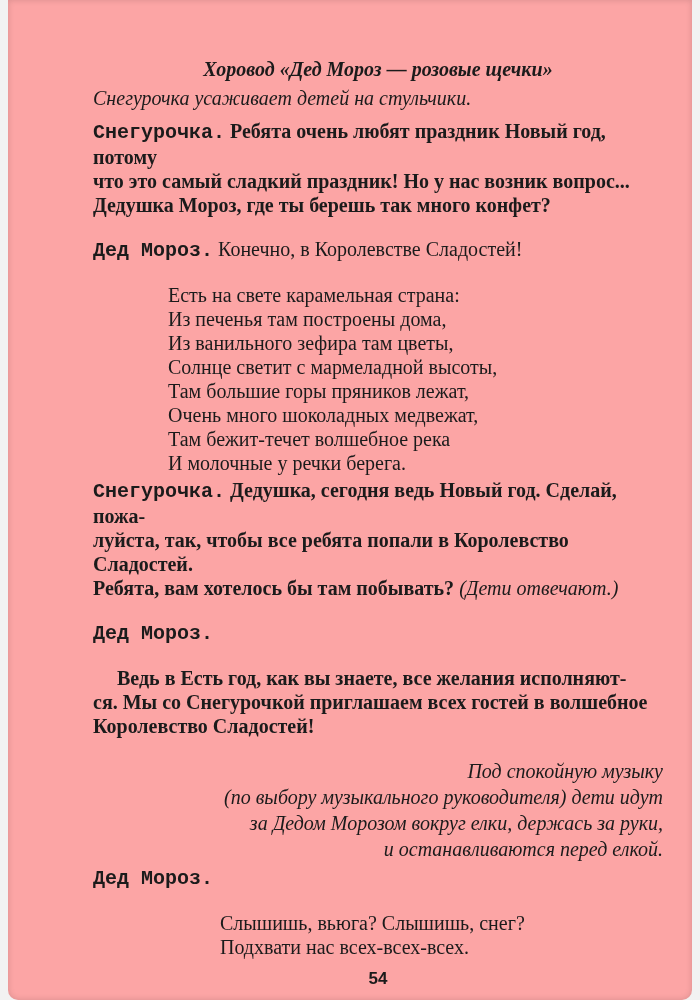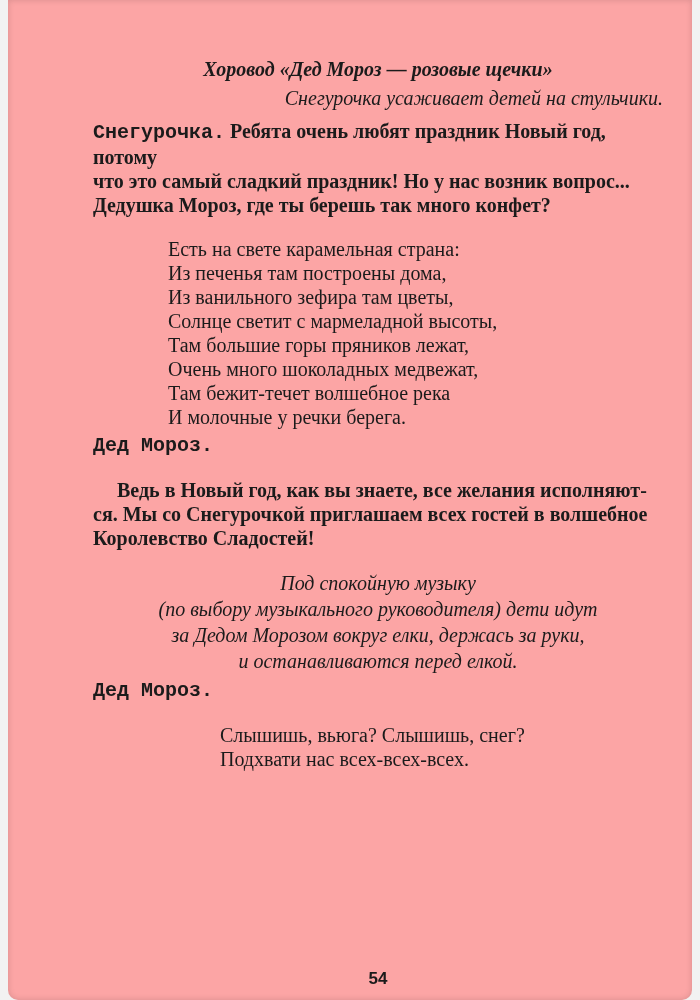--- a/index.html
+++ b/index.html
@@ -25,40 +25,40 @@
   }
   .title {
     text-align: center;
     font-weight: bold;
     font-style: italic;
     font-size: 20px;
     line-height: 27px;
     white-space: pre-line;
   }
   .stage-top {
-    text-align: right;
+    text-align: left;
     font-style: italic;
     line-height: 25px;
     margin-top: 3px;
   }
   .para { margin-top: 3px; }
   .para.first { margin-top: 8px; }
   .speaker { font-weight: bold; font-family: Liberation Mono, monospace; }
   .lines { white-space: pre-line; font-weight: bold; }
   .aside { font-style: italic; }
   .verse {
     margin-top: 4px;
     padding-left: 75px;
     white-space: pre-line;
   }
   .verse.couplet { margin-top: 3px; padding-left: 72px; }
   .verse.finale { margin-top: 3px; padding-left: 127px; }
   .indent { text-indent: 24px; }
   .stage-center {
-    text-align: center;
+    text-align: right;
     font-style: italic;
     line-height: 26px;
     margin: 7px 0 3px 0;
     white-space: pre-line;
   }
   .pagenum {
     position: absolute;
     top: 969px;
     left: 85px;
     width: 570px;
@@ -75,35 +75,39 @@
 <div class="page">
   <div class="content">
 
     <div class="title">Хоровод «Дед Мороз — розовые щечки»</div>
     <div class="stage-top">Снегурочка усаживает детей на стульчики.</div>
 
     <p class="para first"><span class="speaker">Снегурочка.</span> <span class="lines">Ребята очень любят праздник Новый год, потому
 что это самый сладкий праздник! Но у нас возник вопрос...
 Дедушка Мороз, где ты берешь так много конфет?</span></p>
 
+    <p class="para"><span class="speaker">Дед Мороз.</span> <span>Конечно, в Королевстве Сладостей!</span></p>
 
     <div class="verse">Есть на свете карамельная страна:
 Из печенья там построены дома,
 Из ванильного зефира там цветы,
 Солнце светит с мармеладной высоты,
 Там большие горы пряников лежат,
 Очень много шоколадных медвежат,
 Там бежит-течет волшебное река
 И молочные у речки берега.</div>
 
+    <p class="para"><span class="speaker">Снегурочка.</span> <span class="lines">Дедушка, сегодня ведь Новый год. Сделай, пожа-
+луйста, так, чтобы все ребята попали в Королевство Сладостей.
+Ребята, вам хотелось бы там побывать?</span> <span class="aside">(Дети отвечают.)</span></p>
 
     <p class="para"><span class="speaker">Дед Мороз.</span></p>
 
 
-    <p class="para indent"><span class="lines">Ведь в Новый год, как вы знаете, все желания исполняют-
+    <p class="para indent"><span class="lines">Ведь в Есть год, как вы знаете, все желания исполняют-
 ся. Мы со Снегурочкой приглашаем всех гостей в волшебное
 Королевство Сладостей!</span></p>
 
 
     <div class="stage-center">Под спокойную музыку
 (по выбору музыкального руководителя) дети идут
 за Дедом Морозом вокруг елки, держась за руки,
 и останавливаются перед елкой.</div>
 
     <p class="para"><span class="speaker">Дед Мороз.</span></p>

